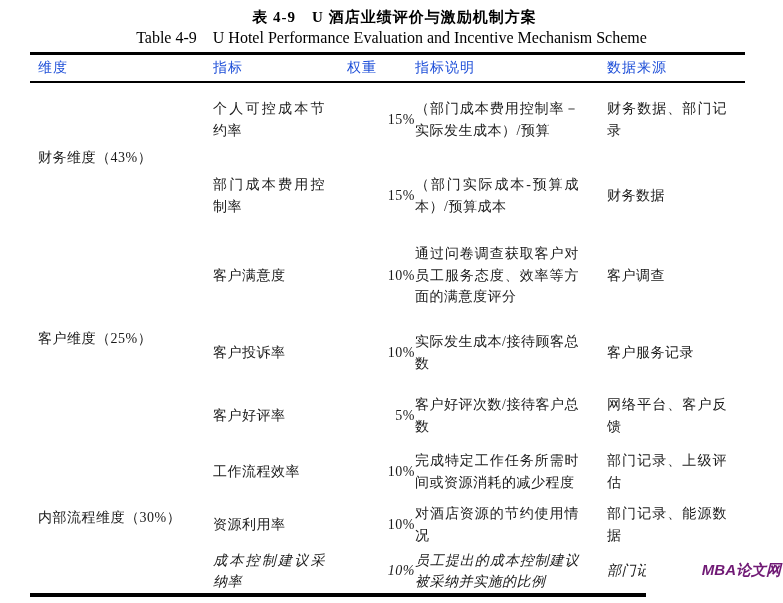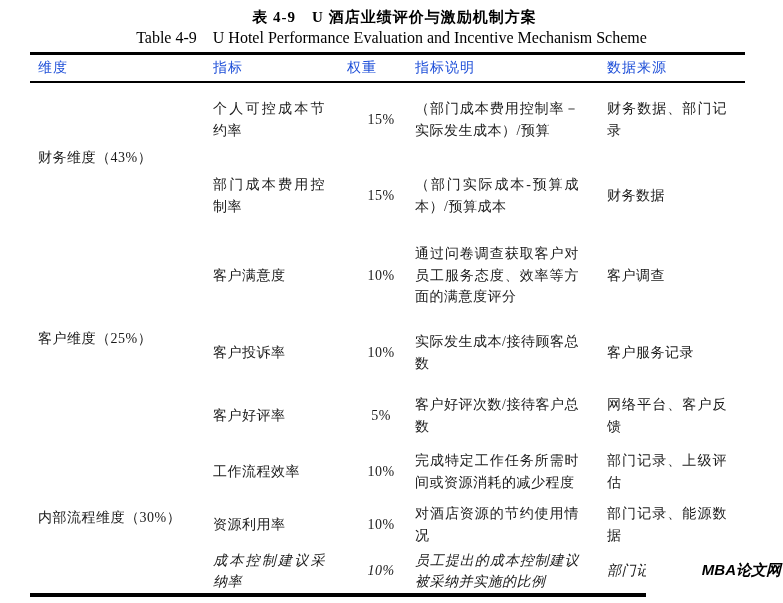--- a/index.html
+++ b/index.html
@@ -36,36 +36,36 @@
 
   thead tr { height: 28px; }
   thead th {
     font-weight: normal; text-align: left; vertical-align: middle;
     border-bottom: 2px solid #000; letter-spacing: 1px; color: #1d4ed8;
   }
   td { vertical-align: middle; line-height: 1.55; letter-spacing: 0.5px; }
 
   .p1 { padding-left: 8px; }
   td.ind  { padding-right: 22px; text-align: justify; }
-  td.wt   { text-align: center; }
+  td.wt   { text-align: right; }
   td.desc { padding-right: 28px; text-align: justify; }
   td.src  { padding-right: 18px; text-align: justify; }
   td.dim  { padding-left: 8px; white-space: nowrap; }
 
   tr.r1 { height: 76px; } tr.r2 { height: 76px; }
   tr.r3 { height: 84px; } tr.r4 { height: 70px; } tr.r5 { height: 56px; }
   tr.r6 { height: 56px; } tr.r7 { height: 50px; } tr.r8 { height: 40px; font-style: italic; }
 
   .watermark {
     position: absolute; left: 646px; top: 557px; width: 137px; height: 46px;
     background: #ffffff; z-index: 5; text-align: right; padding-right: 2px;
   }
   .wm-name {
     font-family: "Liberation Sans", "DejaVu Sans", sans-serif;
-    font-weight: bold; font-style: italic; font-size: 15px; color: #000000;
+    font-weight: bold; font-style: italic; font-size: 15px; color: #701a75;
     padding-top: 4px;
   }
   .wm-url {
     font-family: "Liberation Sans", "DejaVu Sans", sans-serif;
     font-style: italic; font-size: 12.5px; color: #ff4fa0;
     margin-top: 1px;
   }
 </style>
 </head>
 <body>

